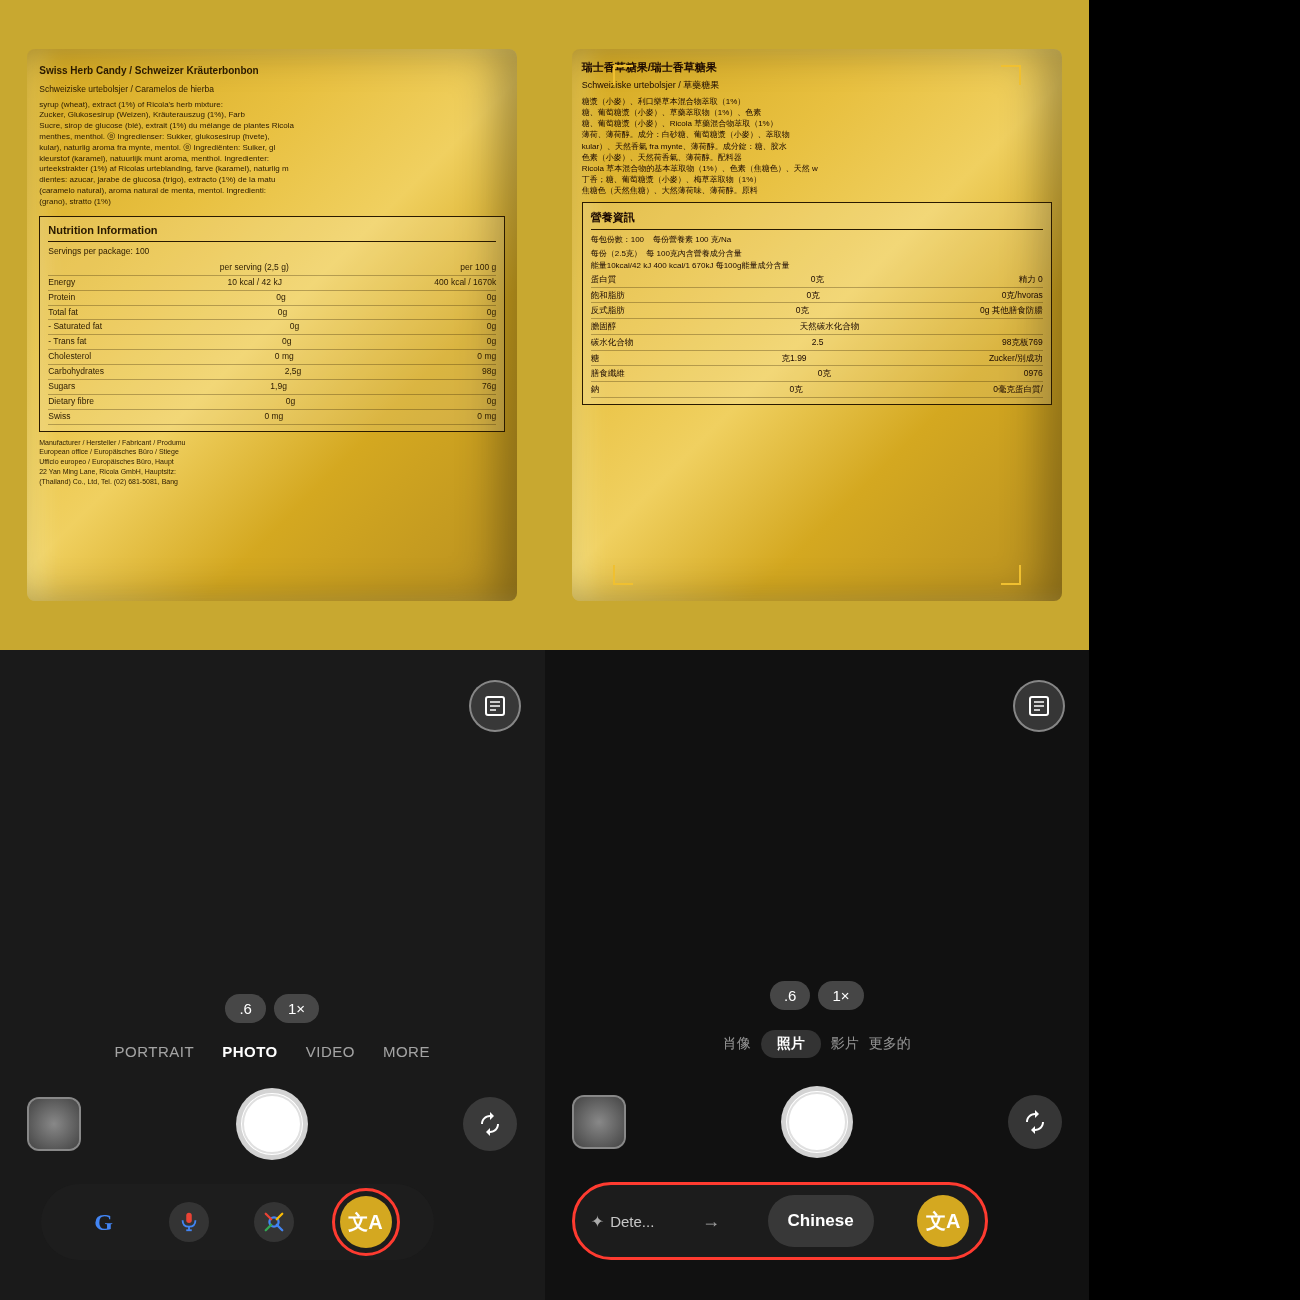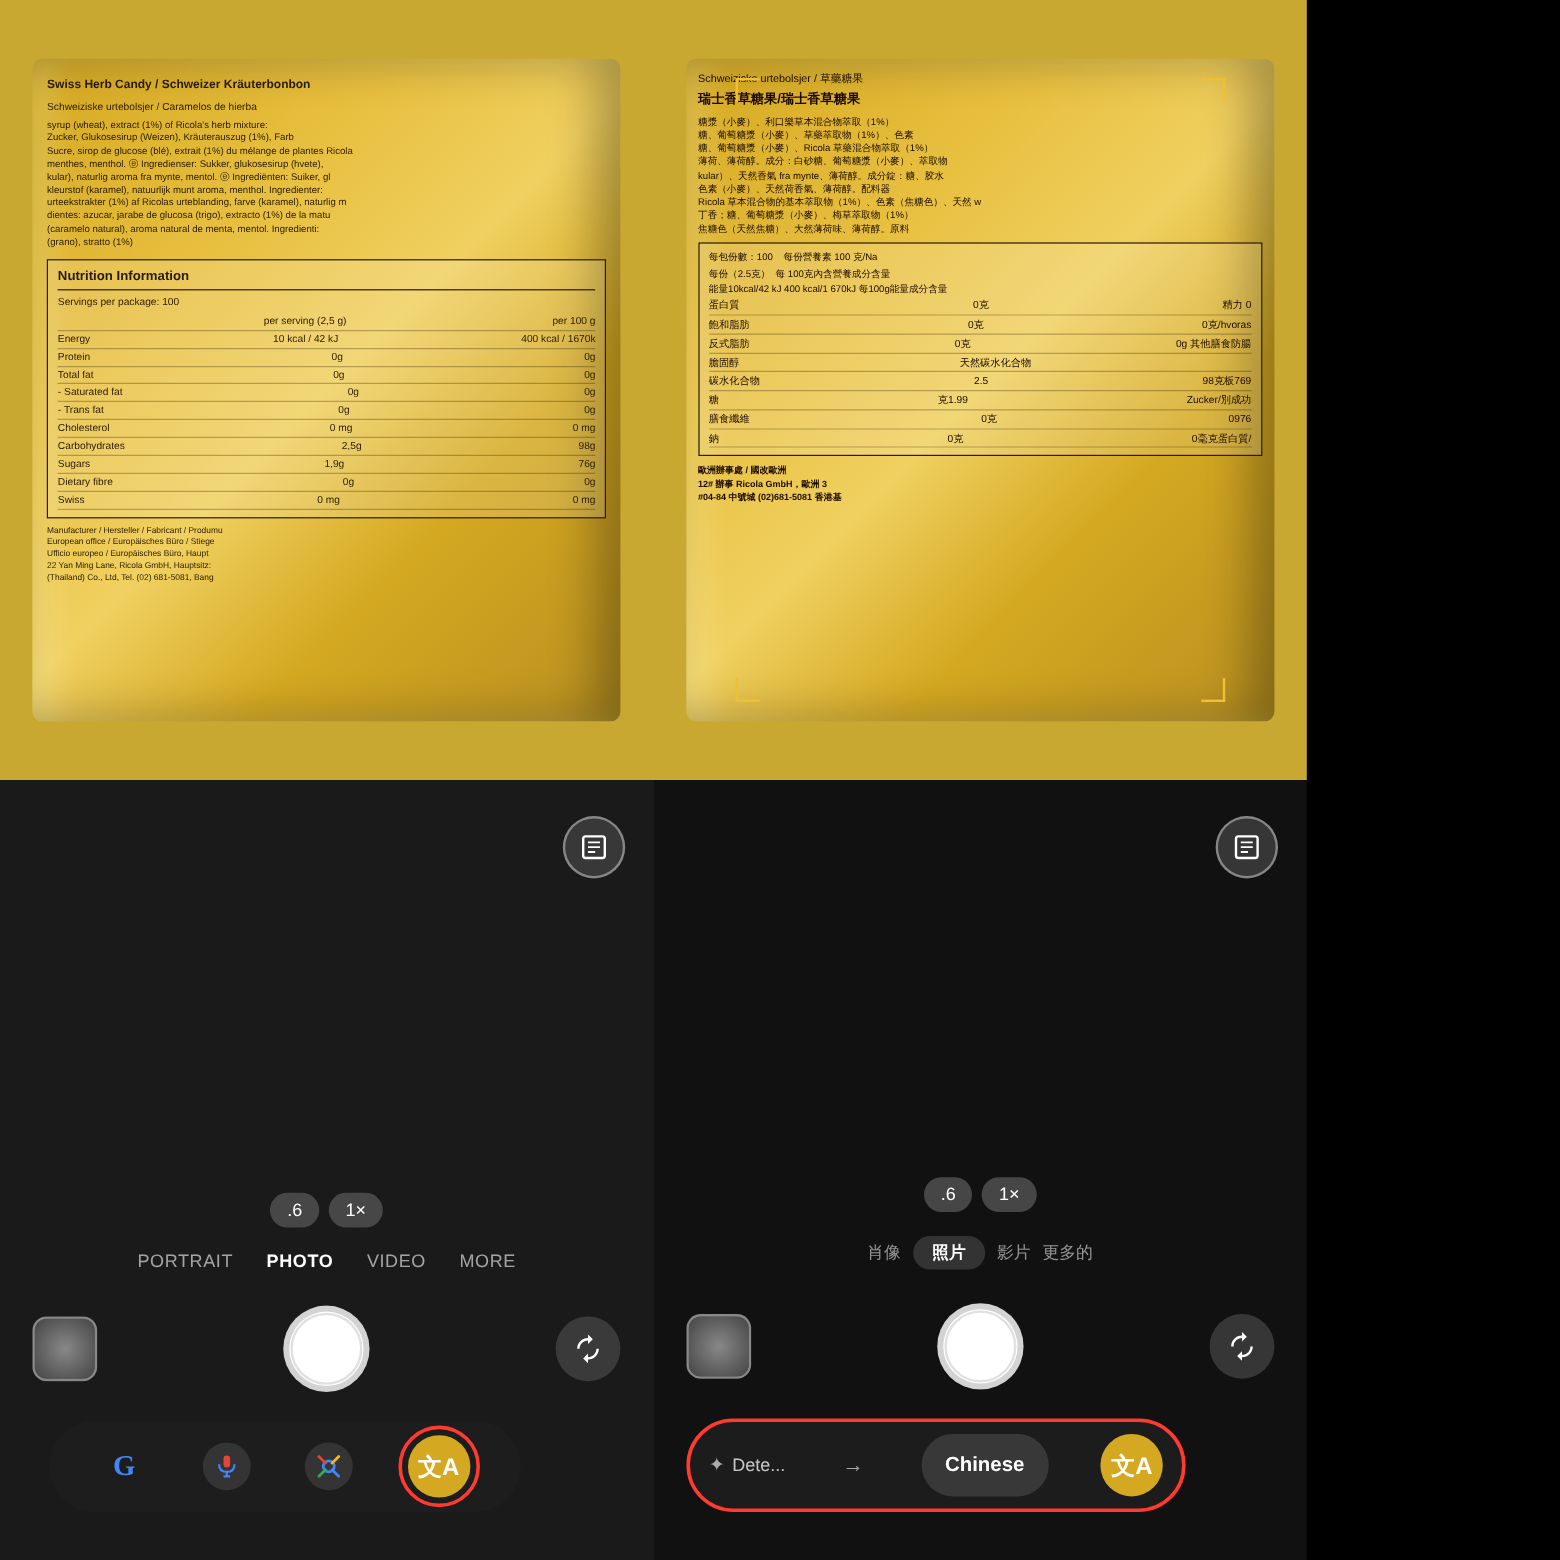--- a/index.html
+++ b/index.html
@@ -411,34 +411,35 @@
           </div>
         </div>
       </div>
     </div>
   </div>
 
   <div class="quadrant quad-tr">
     <div class="can-scene">
       <div class="can-body">
         <div class="chinese-label-text">
+          <div style="font-size:11px; font-weight:bold; margin-bottom:4px;">瑞士香草糖果/瑞士香草糖果</div>
           <div style="font-size:9px; margin-bottom:3px;">Schweiziske urtebolsjer / 草藥糖果</div>
-          <div style="font-size:11px; font-weight:bold; margin-bottom:4px;">瑞士香草糖果/瑞士香草糖果</div>
           <div style="font-size:8px; line-height:1.4;">
             糖漿（小麥）、利口樂草本混合物萃取（1%）<br>
             糖、葡萄糖漿（小麥）、草藥萃取物（1%）、色素<br>
             糖、葡萄糖漿（小麥）、Ricola 草藥混合物萃取（1%）<br>
             薄荷、薄荷醇。成分：白砂糖、葡萄糖漿（小麥）、萃取物<br>
             kular）、天然香氣 fra mynte、薄荷醇。成分錠：糖、胶水<br>
             色素（小麥）、天然荷香氣、薄荷醇。配料器<br>
             Ricola 草本混合物的基本萃取物（1%）、色素（焦糖色）、天然 w<br>
             丁香；糖、葡萄糖漿（小麥）、梅草萃取物（1%）<br>
             焦糖色（天然焦糖）、大然薄荷味、薄荷醇。原料
           </div>
           <div class="nutrition-box" style="margin-top:6px;">
+            <div class="title">營養資訊</div>
             <div style="font-size:8px; margin-bottom:2px;">每包份數：100 &nbsp;&nbsp; 每份營養素 100 克/Na</div>
             <div style="font-size:8px;">每份（2.5克）&nbsp; 每 100克內含營養成分含量</div>
             <div style="font-size:8px;">能量10kcal/42 kJ 400 kcal/1 670kJ 每100g能量成分含量</div>
             <div class="nutrition-row">
               <span>蛋白質</span>
                 <span>0克</span>
                 <span>精力 0</span>
             </div>
             <div class="nutrition-row">
               <span>飽和脂肪</span>
@@ -468,25 +469,20 @@
             <div class="nutrition-row">
               <span>膳食纖維</span>
                 <span>0克</span>
                 <span>0976</span>
             </div>
             <div class="nutrition-row">
               <span>鈉</span>
                 <span>0克</span>
                 <span>0毫克蛋白質/</span>
             </div>
-          </div>
-          <div style="font-size:7.5px; margin-top:6px; color:#1a0800; font-weight:bold; line-height:1.5;">
-            歐洲辦事處 / 國改歐洲<br>
-            12# 辦事 Ricola GmbH，歐洲 3<br>
-            #04-84 中號城 (02)681-5081 香港基
           </div>
         </div>
       </div>
 
       <div class="scan-frame">
         <div class="corner corner-tl"></div>
         <div class="corner corner-tr"></div>
         <div class="corner corner-bl"></div>
         <div class="corner corner-br"></div>
       </div>

